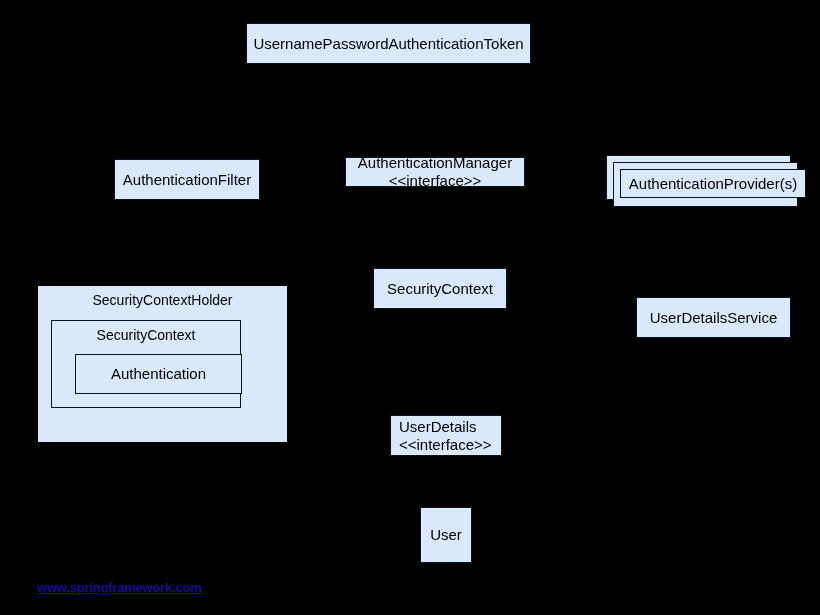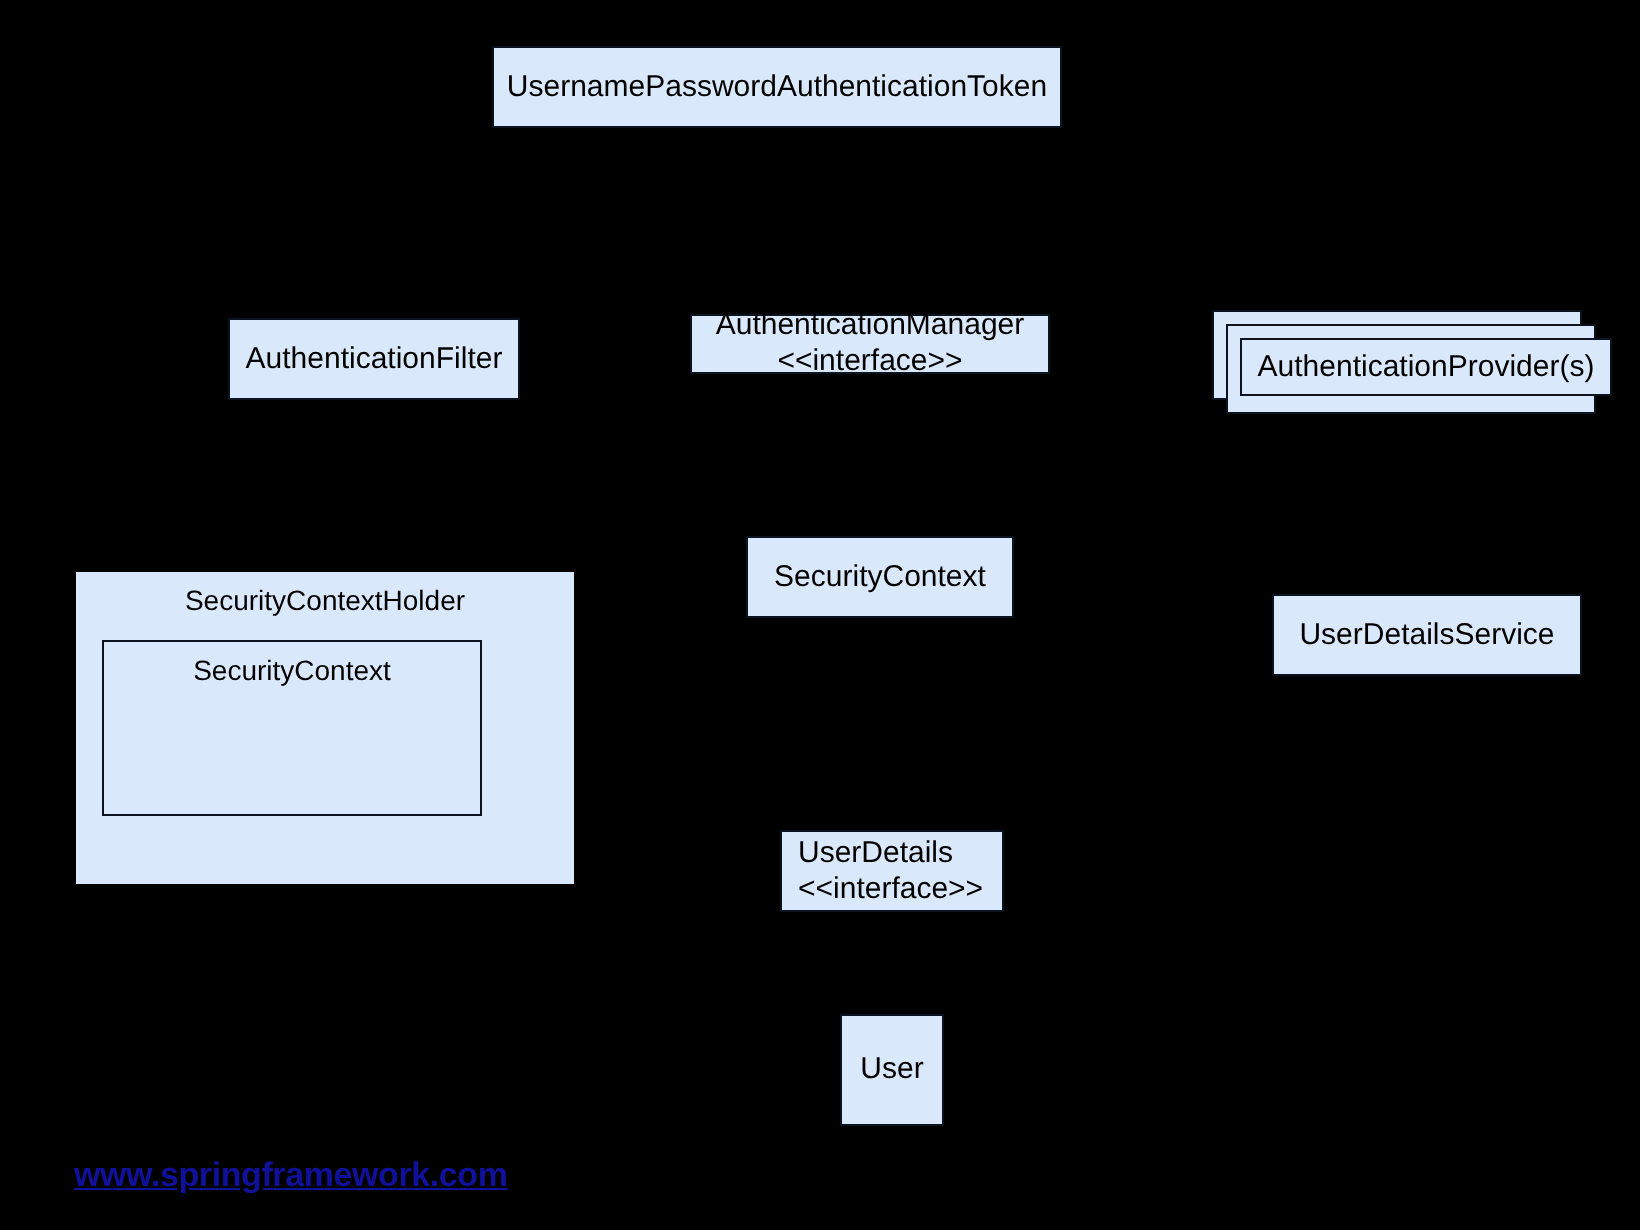--- a/index.html
+++ b/index.html
@@ -85,21 +85,21 @@
     font-size: 15px;
     line-height: 18px;
     color: #000000;
     padding: 2px 6px;
   }
 
   
   .footer-link {
     position: absolute;
     color: #10109b;
-    font-size: 17px;
+    font-size: 13px;
     line-height: 15px;
     font-weight: bold;
     text-decoration: underline;
     text-decoration-color: #10109b;
     white-space: nowrap;
     letter-spacing: -0.2px;
     cursor: pointer;
   }
 </style>
 </head>
@@ -119,20 +119,21 @@
     <div class="stack-layer" style="left:7px; top:7px; width:185px; height:45px;"></div>
     <div class="stack-front" style="left:14px; top:14px; width:186px; height:29px;">AuthenticationProvider(s)</div>
   </div>
 
   <div class="container-box" style="left:38px; top:286px; width:249px; height:156px;">
     <div class="container-label" style="top:5px;">SecurityContextHolder</div>
 
     <div class="container-box" style="left:13px; top:34px; width:190px; height:88px; border:1px solid #0b1320;">
       <div class="container-label" style="top:5px;">SecurityContext</div>
 
+      <div class="box" style="left:23px; top:33px; width:167px; height:40px;">Authentication</div>
     </div>
   </div>
 
   <div class="box" style="left:373px; top:268px; width:134px; height:41px;">SecurityContext</div>
 
   <div class="box" style="left:636px; top:297px; width:155px; height:41px;">UserDetailsService</div>
 
   <div class="box left-align" style="left:390px; top:399px; width:112px; height:41px; padding-left:8px;margin-top:16px;">UserDetails
 &lt;&lt;interface&gt;&gt;</div>
 

